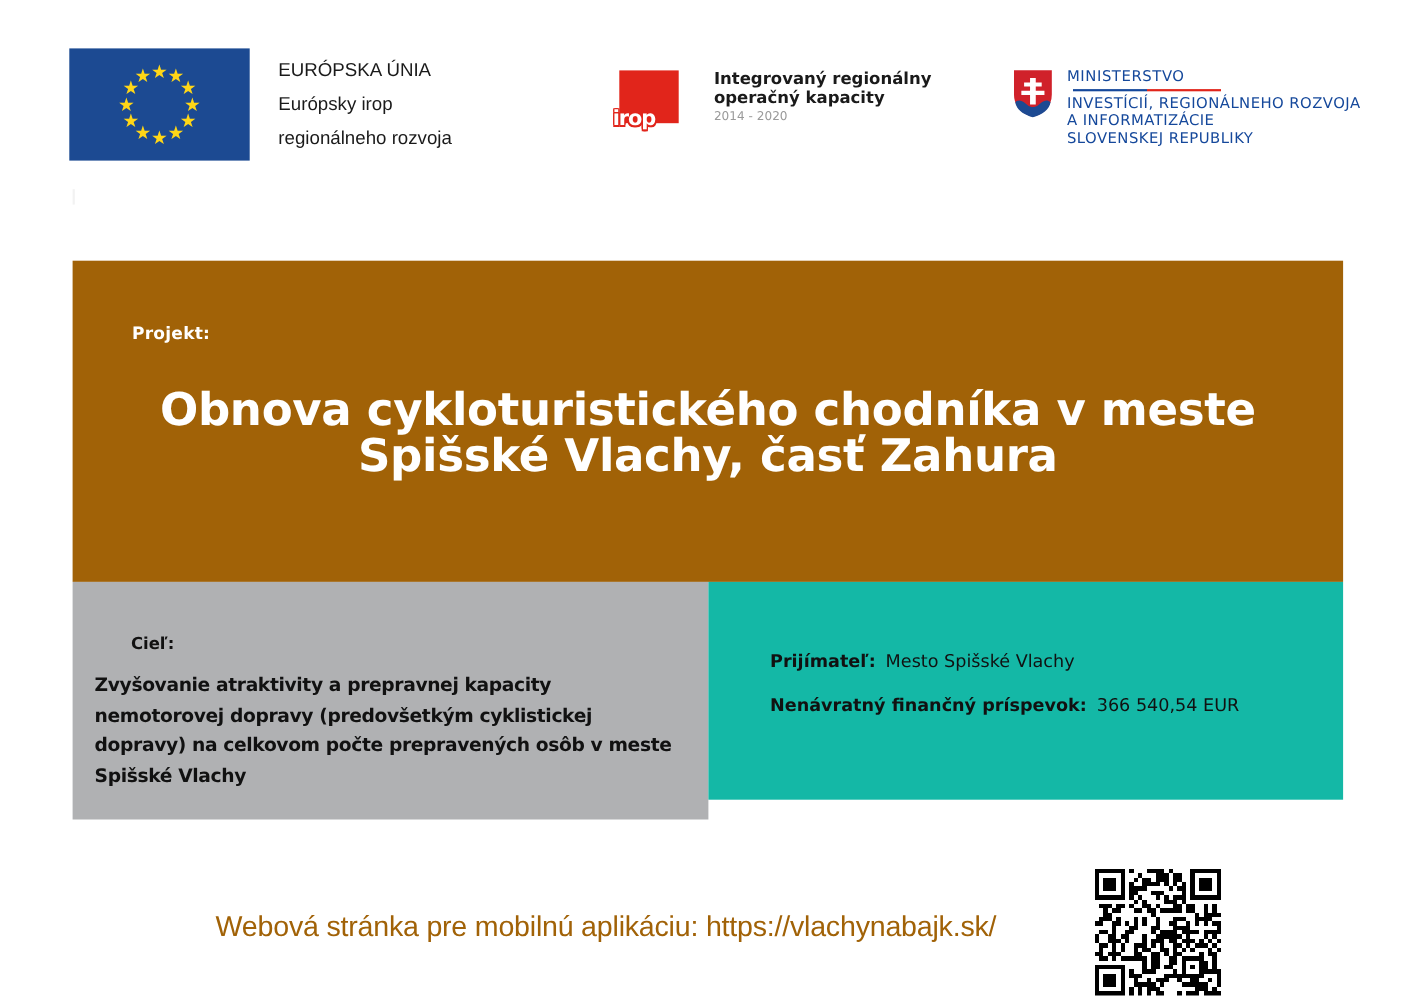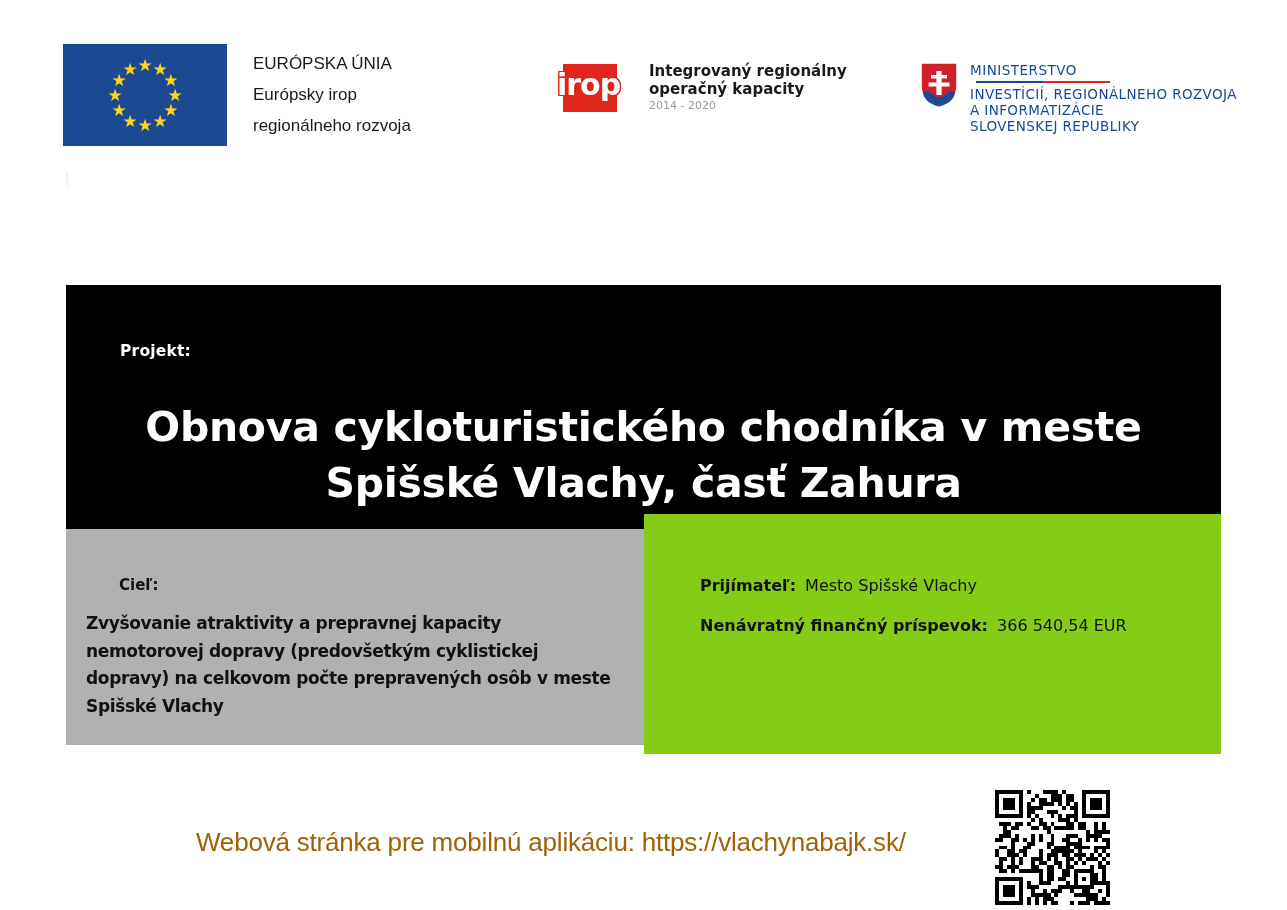--- a/index.html
+++ b/index.html
@@ -77,26 +77,26 @@
     flex: 0 0 auto;
   }
   #irop-mark .sq {
     position: absolute;
     left: 4px; top: 2px;
     width: 54px; height: 48px;
     background: #e1251b;
   }
   #irop-mark .word {
     position: absolute;
-    left: -2px; top: 8px;
+    left: -2px; top: 32px;
     width: 68px;
     color: #ffffff;
     font-family: "DejaVu Sans", sans-serif;
     font-weight: bold;
-    font-size: 30px;
+    font-size: 19px;
     line-height: 29px;
     letter-spacing: -1px;
     text-shadow:
       -1.2px 0 0 #e1251b, 1.2px 0 0 #e1251b,
       0 -1.2px 0 #e1251b, 0 1.2px 0 #e1251b,
       -1.2px -1.2px 0 #e1251b, 1.2px -1.2px 0 #e1251b,
       -1.2px 1.2px 0 #e1251b, 1.2px 1.2px 0 #e1251b;
   }
   #irop-text {
     margin-left: 28px;
@@ -165,40 +165,39 @@
     width: 2px; height: 14px;
     background: #f2f2f2;
   }
 
   
   #project-banner {
     position: absolute;
     left: 66px; top: 237px;
     width: 1155px;
     height: 292px;
-    background: #000000;
+    background: #a16207;
     box-sizing: border-box;
-    margin-top: 48px;
   }
   #project-label {
     position: absolute;
     left: 54px; top: 57px;
     color: #ffffff;
     font-size: 15.5px;
     font-weight: bold;
     font-family: "DejaVu Sans", sans-serif;
     letter-spacing: 0.2px;
   }
   #project-title {
     position: absolute;
     left: 52px; top: 114px;
     width: 1051px;
     color: #ffffff;
     font-size: 41px;
-    line-height: 56px;
+    line-height: 42px;
     font-weight: bold;
     text-align: center;
     font-family: "DejaVu Sans", sans-serif;
     letter-spacing: -0.3px;
   }
 
   
   #goal-panel {
     position: absolute;
     left: 66px; top: 529px;
@@ -223,24 +222,24 @@
     font-size: 17px;
     line-height: 27.5px;
     font-weight: bold;
     text-align: left;
     font-family: "DejaVu Sans", sans-serif;
     letter-spacing: -0.35px;
   }
 
   #info-panel {
     position: absolute;
-    left: 644px; top: 514px;
+    left: 644px; top: 529px;
     width: 577px;
-    height: 240px;
-    background: #84cc16;
+    height: 198px;
+    background: #14b8a6;
     box-sizing: border-box;
   }
   #info-rows {
     position: absolute;
     left: 56px; top: 59px;
   }
   .info-row {
     margin-bottom: 14px;
     font-size: 16px;
     line-height: 26px;

